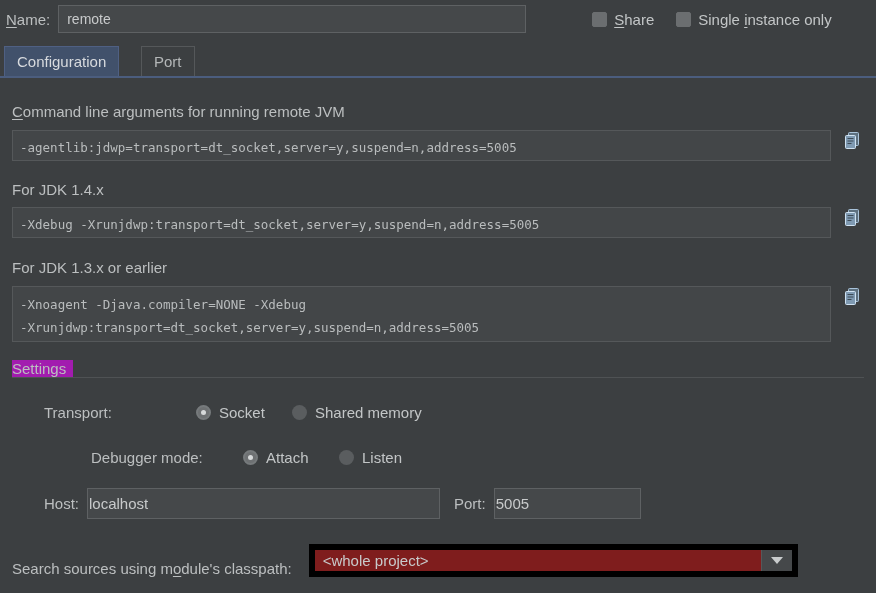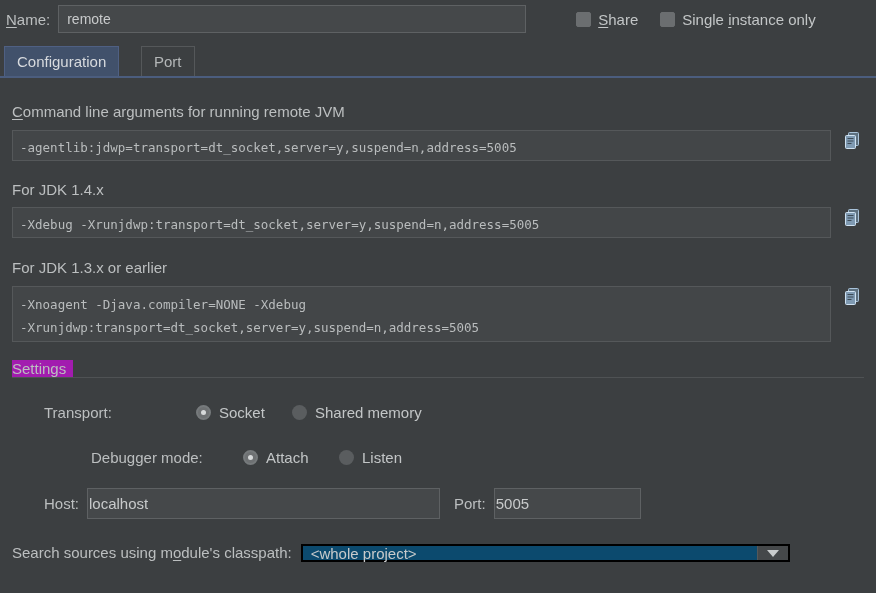--- a/index.html
+++ b/index.html
@@ -46,21 +46,21 @@
     border: 1px solid #5e6163;
     color: #c8cacb;
     font-family: "Liberation Sans", sans-serif;
     font-size: 14px;
     padding: 0 8px;
     outline: none;
   }
   .cb-group {
     display: flex;
     align-items: flex-start;
-    margin-left: 38px;
+    margin-left: 54px;
     gap: 22px;
     padding-left: 12px;
   }
   .cb-item {
     display: flex;
     align-items: center;
     gap: 7px;
     white-space: nowrap;
   }
   .checkbox {
@@ -218,35 +218,36 @@
     padding: 0 1px;
     height: 31px;
     outline: none;
   }
 
   
   .combo-row {
     position: absolute;
     left: 12px; top: 544px;
     display: flex;
-    align-items: flex-start;
+    align-items: flex-end;
+    gap: 8px;
   }
   .combo-label {
     font-size: 15px;
     color: #bcbfc0;
     margin-right: 9px;
     white-space: nowrap;
   }
   .combo-label u { text-decoration: underline; text-underline-offset: 2px; }
   .combo {
     position: relative;
-    width: 489px; height: 18px;
-    box-sizing: border-box;
-    background: #0c4a6e;
-    border: 2px solid #000000;
+    width: 489px; height: 33px;
+    box-sizing: border-box;
+    background: #7f1d1d;
+    border: 6px solid #000000;
     display: flex;
     align-items: center;
     cursor: pointer;
   }
   .combo-value {
     font-size: 15px;
     color: #c8cacb;
     padding-left: 8px;
     flex: 1 1 auto;
     white-space: nowrap;

